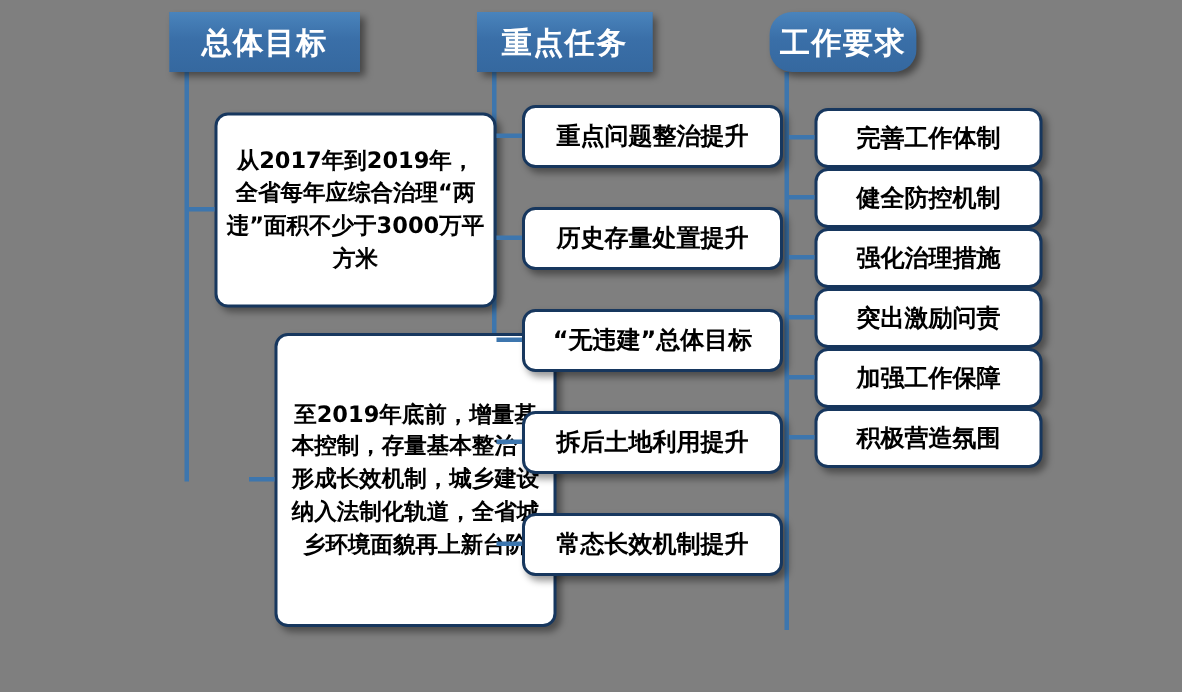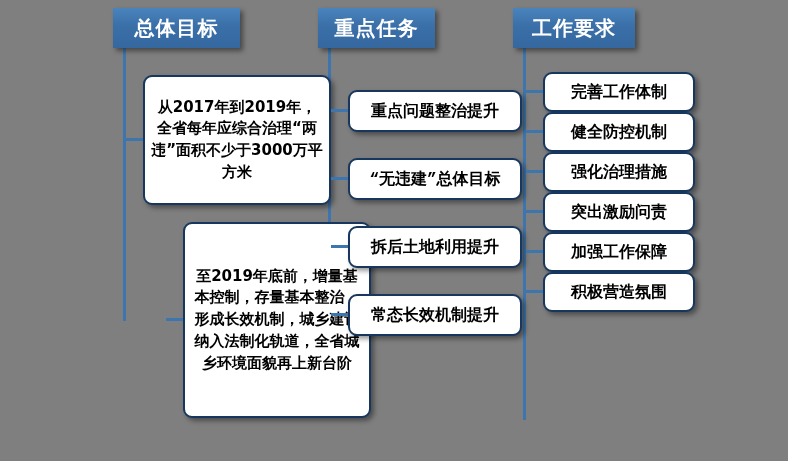--- a/index.html
+++ b/index.html
@@ -38,25 +38,25 @@
   #col1 .header{width:127px;}
   #col1 .vline{height:273px;}
   #col1 .items{margin-top:27px;}
   #col1 .box{width:188px;font-size:15px;line-height:1.45;}
   #col1 .box-a{height:130px;margin-bottom:17px;}
   #col1 .box-b{height:196px;margin-left:40px;}
   
   #col2{left:318px;}
   #col2 .header{width:117px;}
   #col2 .vline{height:318px;}
-  #col2 .items{margin-top:42px;font-family:Liberation Mono, monospace;}
+  #col2 .items{margin-top:22px;}
   #col2 .box{width:174px;height:42px;margin-bottom:26px;font-size:16px;}
   
   #col3{left:513px;}
-  #col3 .header{width:122px;}
+  #col3 .header{width:98px;border-radius:15px;}
   #col3 .vline{height:372px;}
   #col3 .items{margin-top:24px;}
   #col3 .box{width:152px;height:40px;font-size:16px;}
 </style>
 </head>
 <body>
 
 <div class="column" id="col1">
   <div class="header">总体目标</div>
   <div class="vline"></div>
@@ -64,20 +64,21 @@
     <div class="box box-a">从2017年到2019年，全省每年应综合治理“两违”面积不少于3000万平方米</div>
     <div class="box box-b">至2019年底前，增量基本控制，存量基本整治，形成长效机制，城乡建设纳入法制化轨道，全省城乡环境面貌再上新台阶</div>
   </div>
 </div>
 
 <div class="column" id="col2">
   <div class="header">重点任务</div>
   <div class="vline"></div>
   <div class="items">
     <div class="box">重点问题整治提升</div>
+    <div class="box">历史存量处置提升</div>
     <div class="box">“无违建”总体目标</div>
     <div class="box">拆后土地利用提升</div>
     <div class="box">常态长效机制提升</div>
   </div>
 </div>
 
 <div class="column" id="col3">
   <div class="header">工作要求</div>
   <div class="vline"></div>
   <div class="items">

